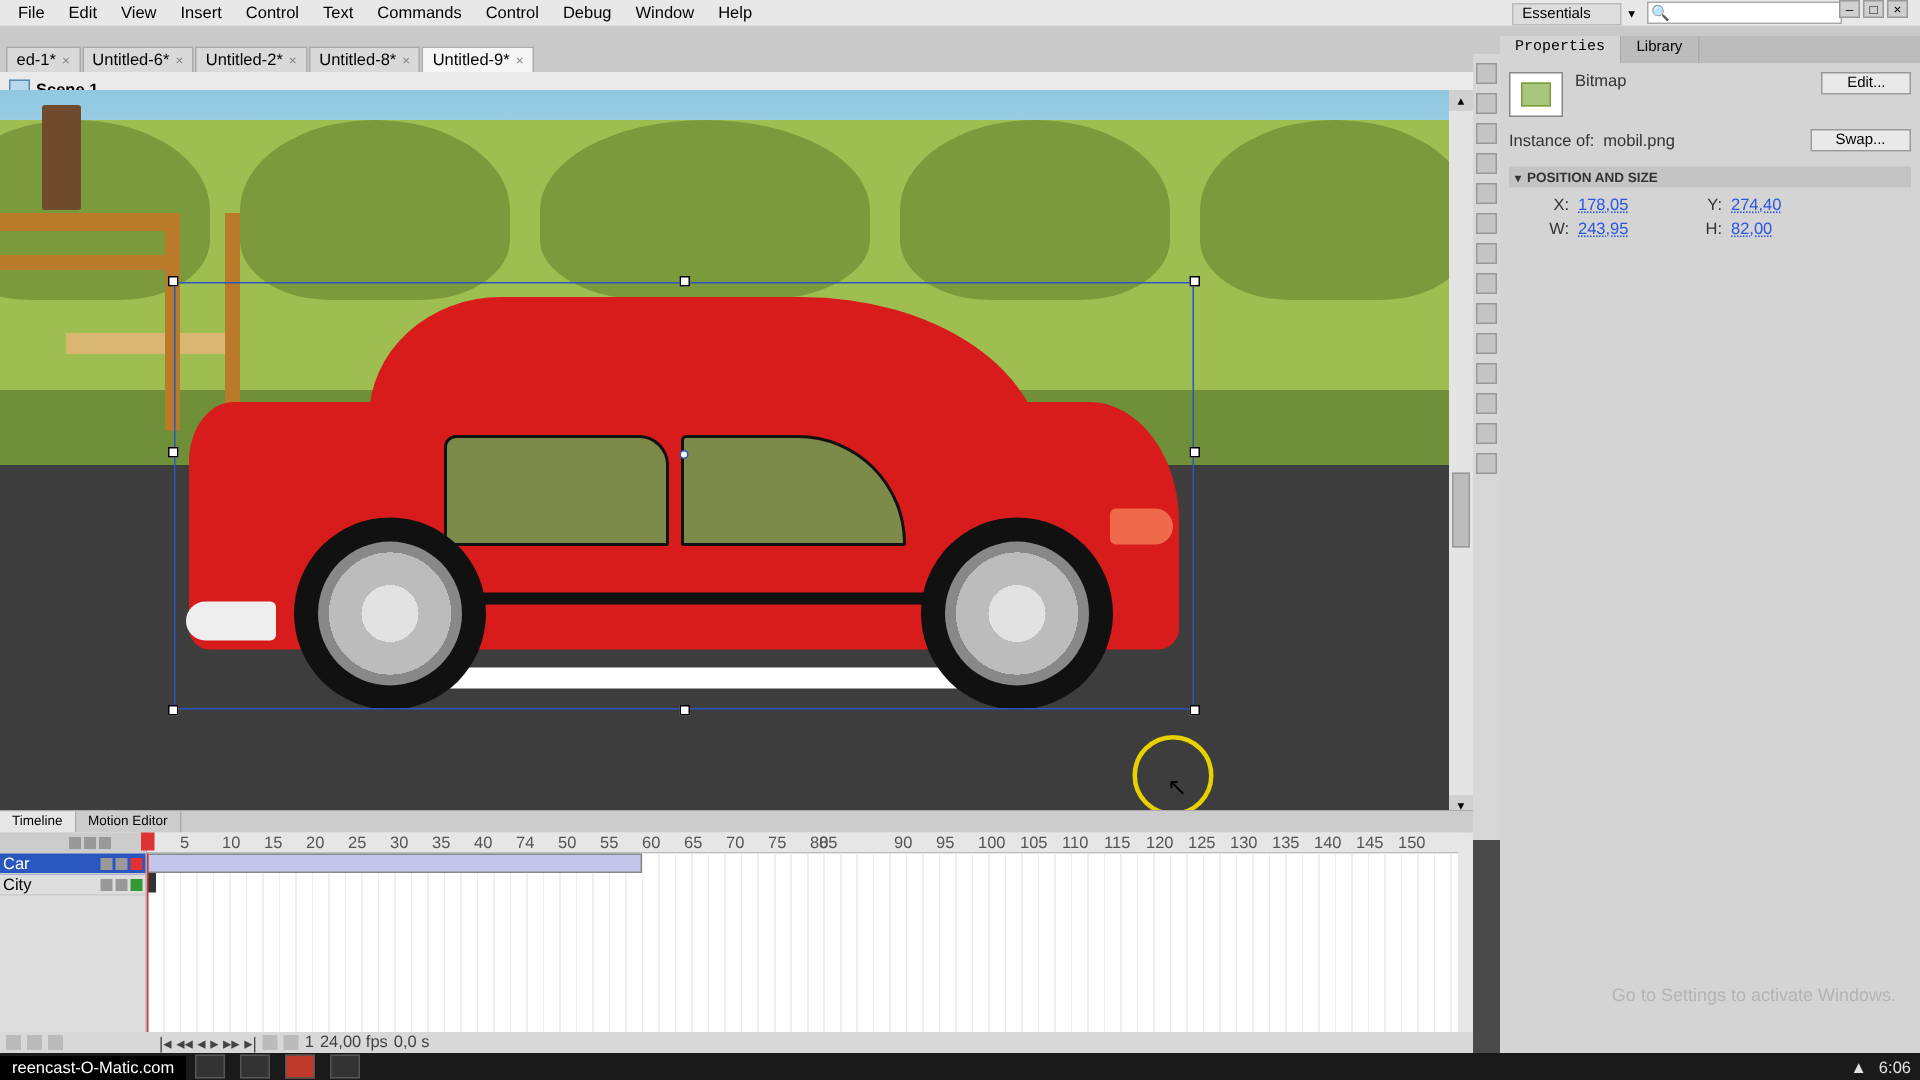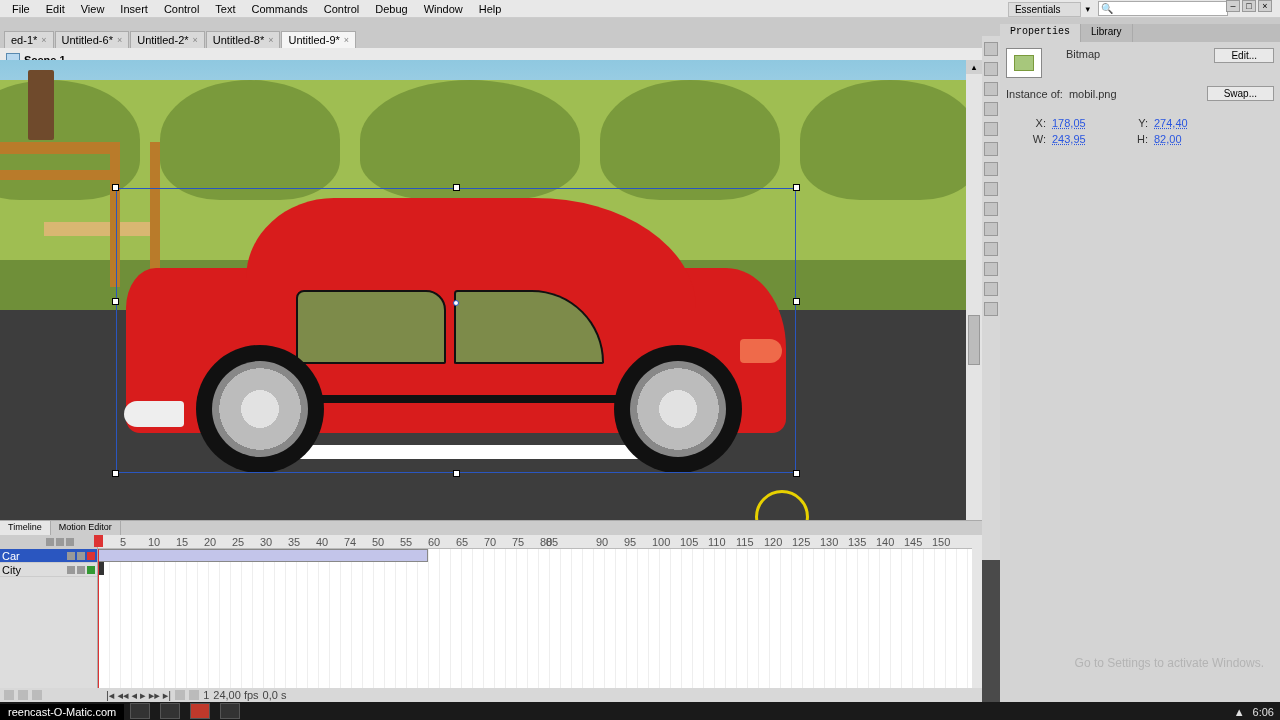--- a/index.html
+++ b/index.html
@@ -75,35 +75,35 @@
 
 .toolcol { position:absolute; top:36px; right:280px; width:18px; bottom:160px; background:#d7d7d7; display:flex; flex-direction:column; align-items:center; gap:6px; padding-top:6px; }
 .toolcol div { width:14px; height:14px; background:#c4c4c4; border:1px solid #999; }
 
 
 .rightpanel { position:absolute; top:24px; right:0; width:280px; bottom:18px; background:#d4d4d4; display:flex; flex-direction:column; }
 .paneltabs { display:flex; background:#bcbcbc; height:18px; }
 .paneltabs span { padding:2px 10px; font-size:10px; border-right:1px solid #aaa; }
 .paneltabs span.active { background:#d4d4d4;font-family:Liberation Mono, monospace; }
 .propbody { padding:6px; font-size:10px; color:#333; }
-.thumbrow { display:flex; align-items:flex-start; gap:24px; }
+.thumbrow { display:flex; align-items:flex-start; gap:8px; }
 .thumb { width:36px; height:30px; background:#fff; border:1px solid #888; display:flex; align-items:center; justify-content:center; }
 .thumb::after { content:""; width:18px; height:14px; background:#a7c77c; border:1px solid #7a9a3c; }
 .btn { background:#e9e9e9; border:1px solid #999; padding:1px 16px; font-size:10px; margin-left:auto; }
 .row { display:flex; align-items:center; margin-top:8px; gap:6px; }
 .sect { margin-top:10px; }
 .secthdr { background:#c4c4c4; padding:2px 4px; font-size:9px; font-weight:bold; display:flex; align-items:center; gap:4px; }
 .secthdr::before { content:"▾"; font-size:8px; }
 .coordgrid { display:grid; grid-template-columns:30px 60px 30px 60px; gap:4px 6px; padding:6px 10px; align-items:center; }
 .coordgrid .lab { text-align:right; color:#333; }
 .coordgrid .val { color:#2a56e0; text-decoration:underline dotted; }
 .propfill { flex:1; background:#d4d4d4; }
 
 
-.timeline { position:absolute; left:0; right:298px; bottom:18px; height:182px; background:#e6e6e6; border-top:1px solid #aaa; }
+.timeline { position:absolute; left:0; right:298px; bottom:18px; height:162px; background:#e6e6e6; border-top:1px solid #aaa; }
 .tltabs { height:14px; background:#ccc; display:flex; }
 .tltabs span { padding:1px 8px; font-size:9px; border-right:1px solid #aaa; }
 .tltabs span.active { background:#e6e6e6; }
 .tlhdr { position:absolute; top:14px; left:98px; right:10px; height:14px; background:#e6e6e6; border-bottom:1px solid #bbb; font-size:8.5px; color:#555; }
 .tlhdr span { position:absolute; top:1px; }
 .layercol { position:absolute; top:14px; left:0; width:98px; bottom:14px; background:#ddd; border-right:1px solid #aaa; }
 .layer { height:14px; display:flex; align-items:center; padding-left:2px; font-size:9px; border-bottom:1px solid #ccc; }
 .layer.sel { background:#2a56c0; color:#fff; }
 .layericons { display:flex; gap:2px; margin-left:auto; margin-right:2px; }
 .layericons i { width:8px; height:8px; background:#999; }
@@ -280,20 +280,21 @@
       <div class="thumb"></div>
       <span>Bitmap</span>
       <button class="btn">Edit...</button>
     </div>
     <div class="row">
       <span>Instance of:</span>
       <span>mobil.png</span>
       <button class="btn">Swap...</button>
     </div>
     <div class="sect">
+      <div class="secthdr">POSITION AND SIZE</div>
       <div class="coordgrid">
         <span class="lab">X:</span>
         <span class="val">178,05</span>
         <span class="lab">Y:</span>
         <span class="val">274,40</span>
         <span class="lab">W:</span>
         <span class="val">243,95</span>
         <span class="lab">H:</span>
         <span class="val">82,00</span>
       </div>

